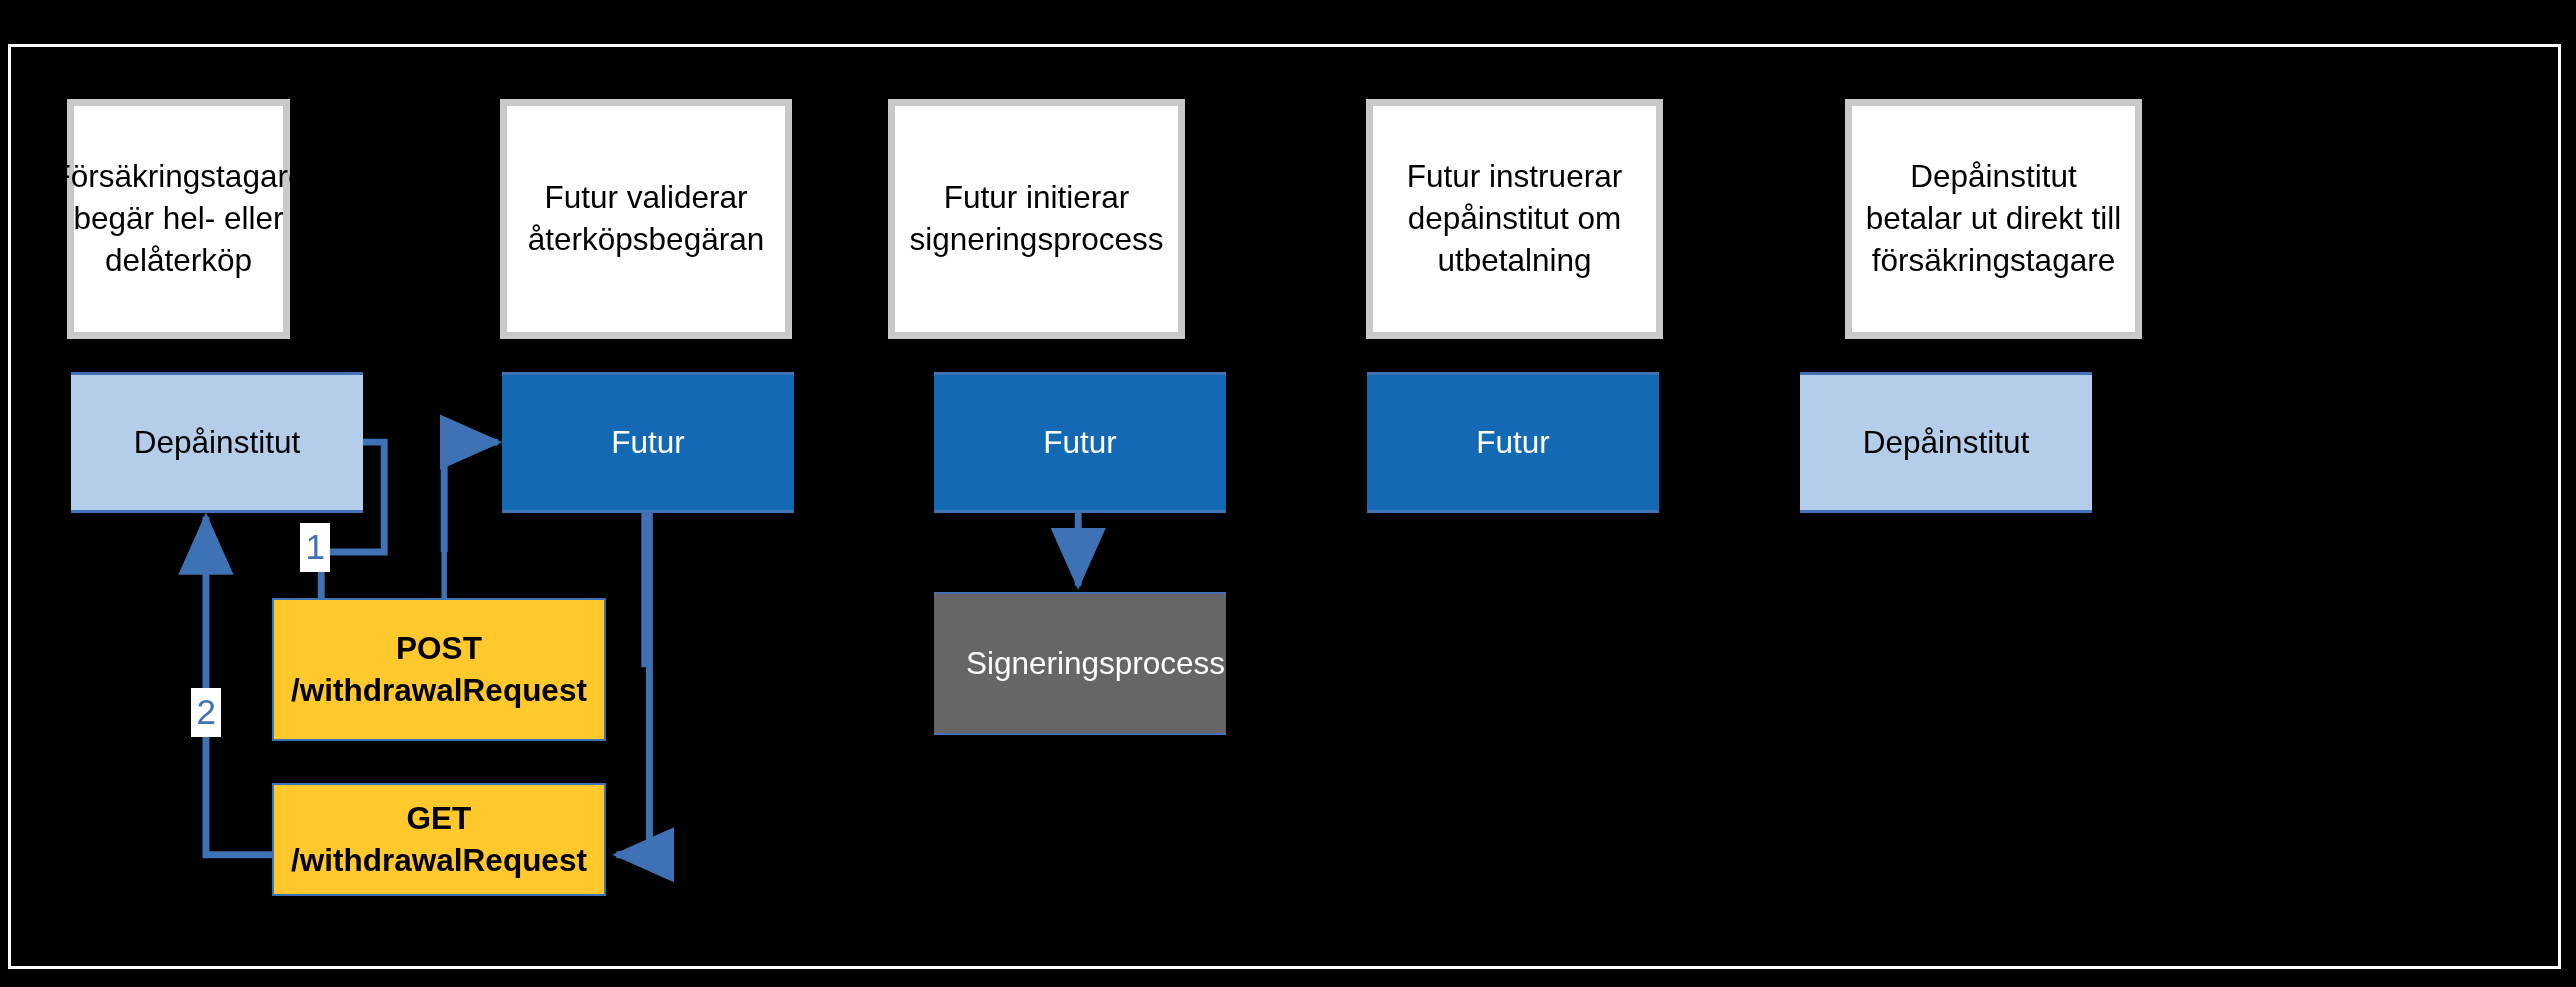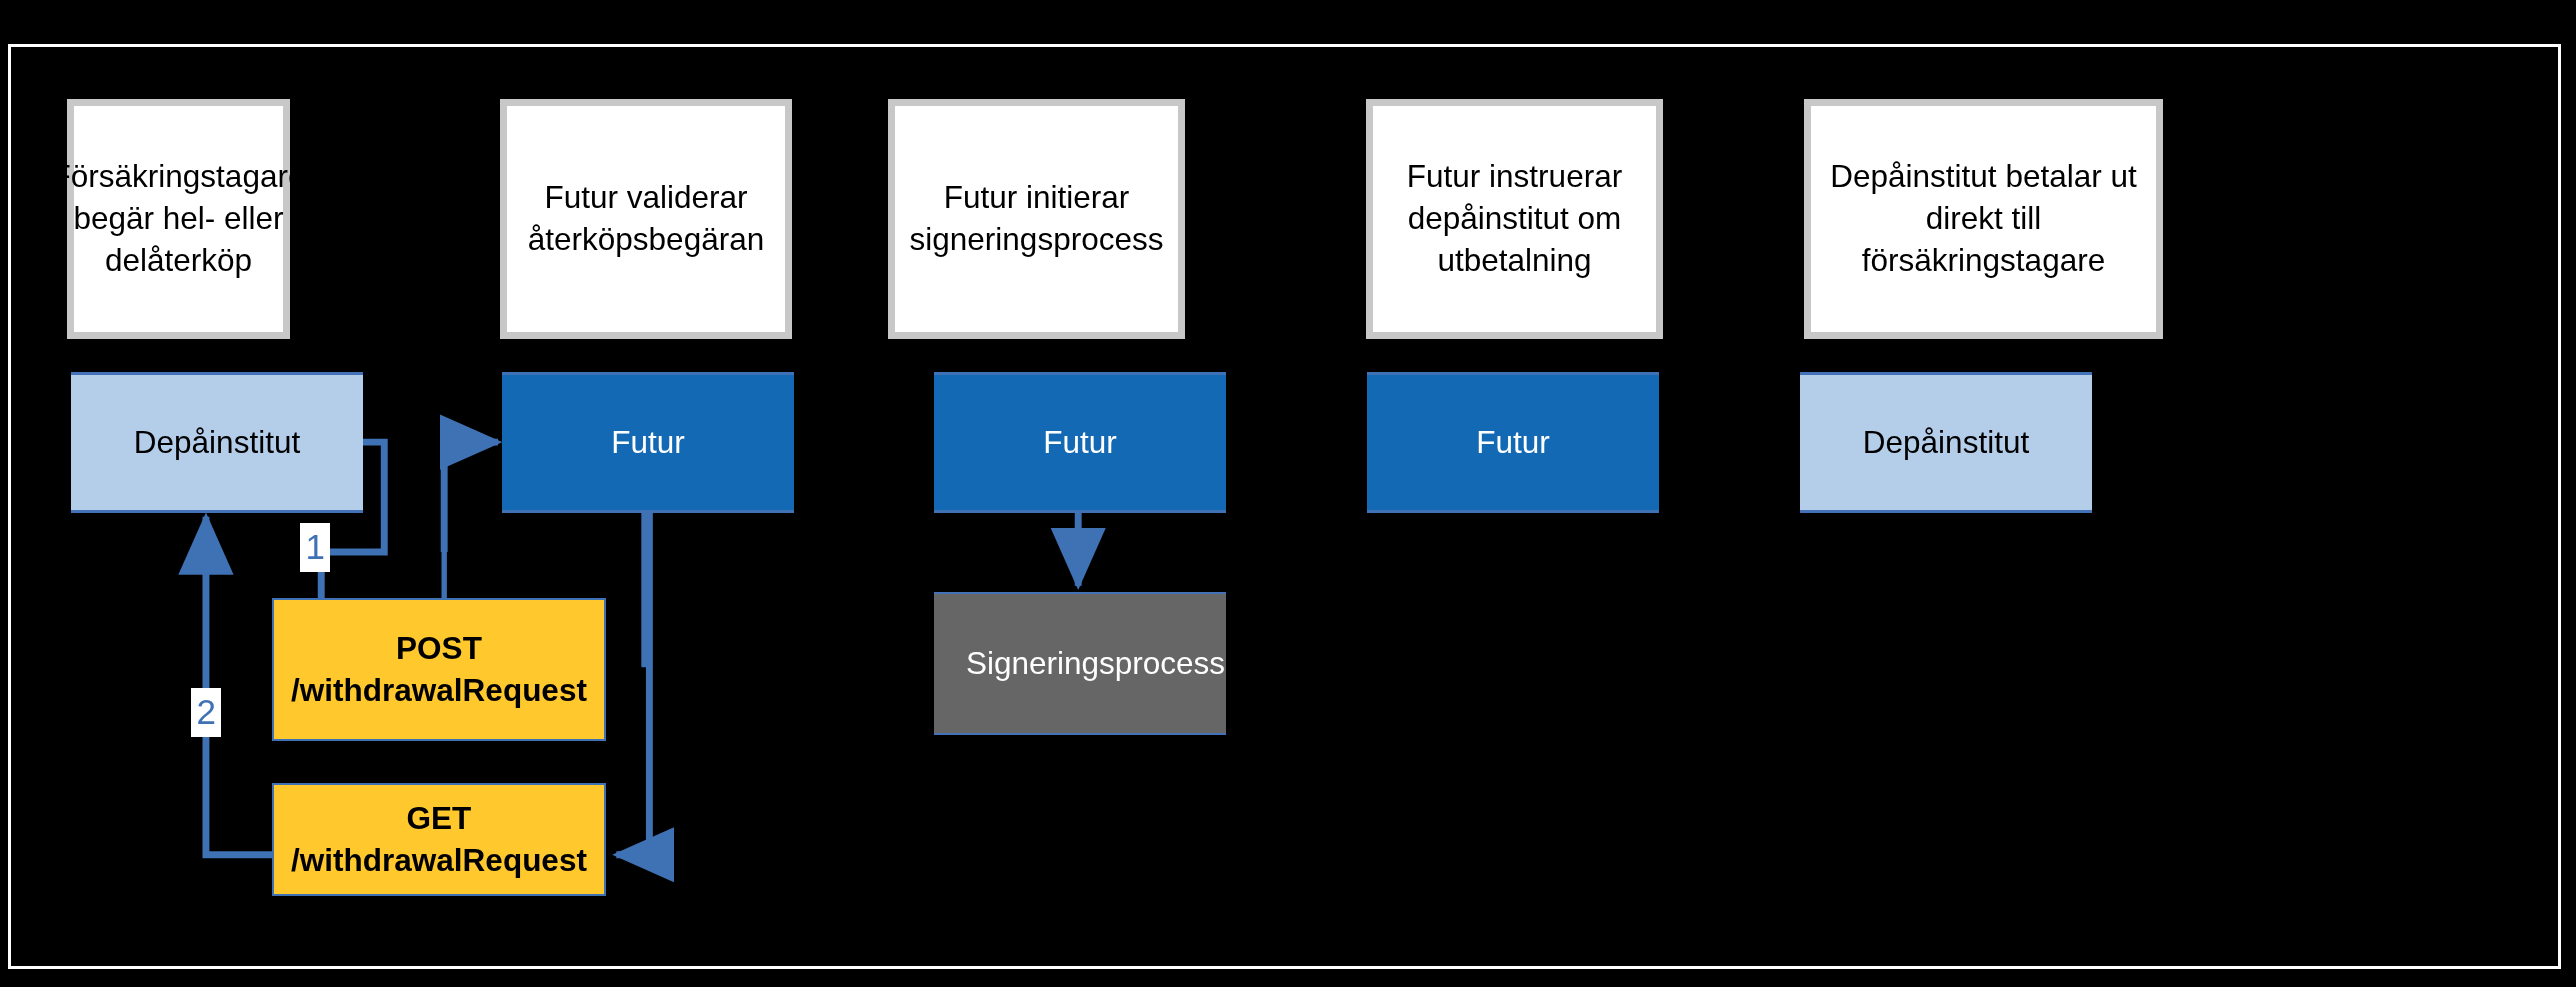--- a/index.html
+++ b/index.html
@@ -133,21 +133,21 @@
   </div>
 
   <div class="node proc" style="left:888px;top:99px;  width:297px; height:240px;">
     <span>Futur initierar signeringsprocess</span>
   </div>
 
   <div class="node proc" style="left:1366px;top:99px;  width:297px; height:240px;">
     <span>Futur instruerar depåinstitut om utbetalning</span>
   </div>
 
-  <div class="node proc" style="left:1804px;top:99px;  width:359px; height:240px;">
+  <div class="node proc" style="left:1845px;top:99px;  width:297px; height:240px;">
     <span>Depåinstitut betalar ut direkt till försäkringstagare</span>
   </div>
 
   <div class="node actor-light" style="left:71px;  top:372px; width:292px; height:141px;">
     <span>Depåinstitut</span>
   </div>
 
   <div class="node actor-dark" style="left:502px; top:372px; width:292px; height:141px;">
     <span>Futur</span>
   </div>

